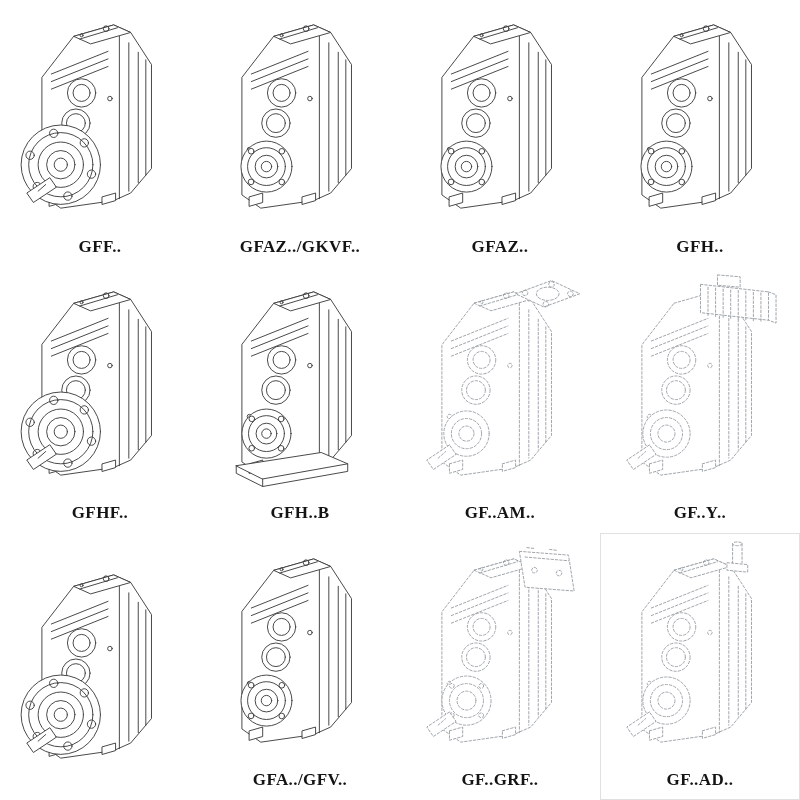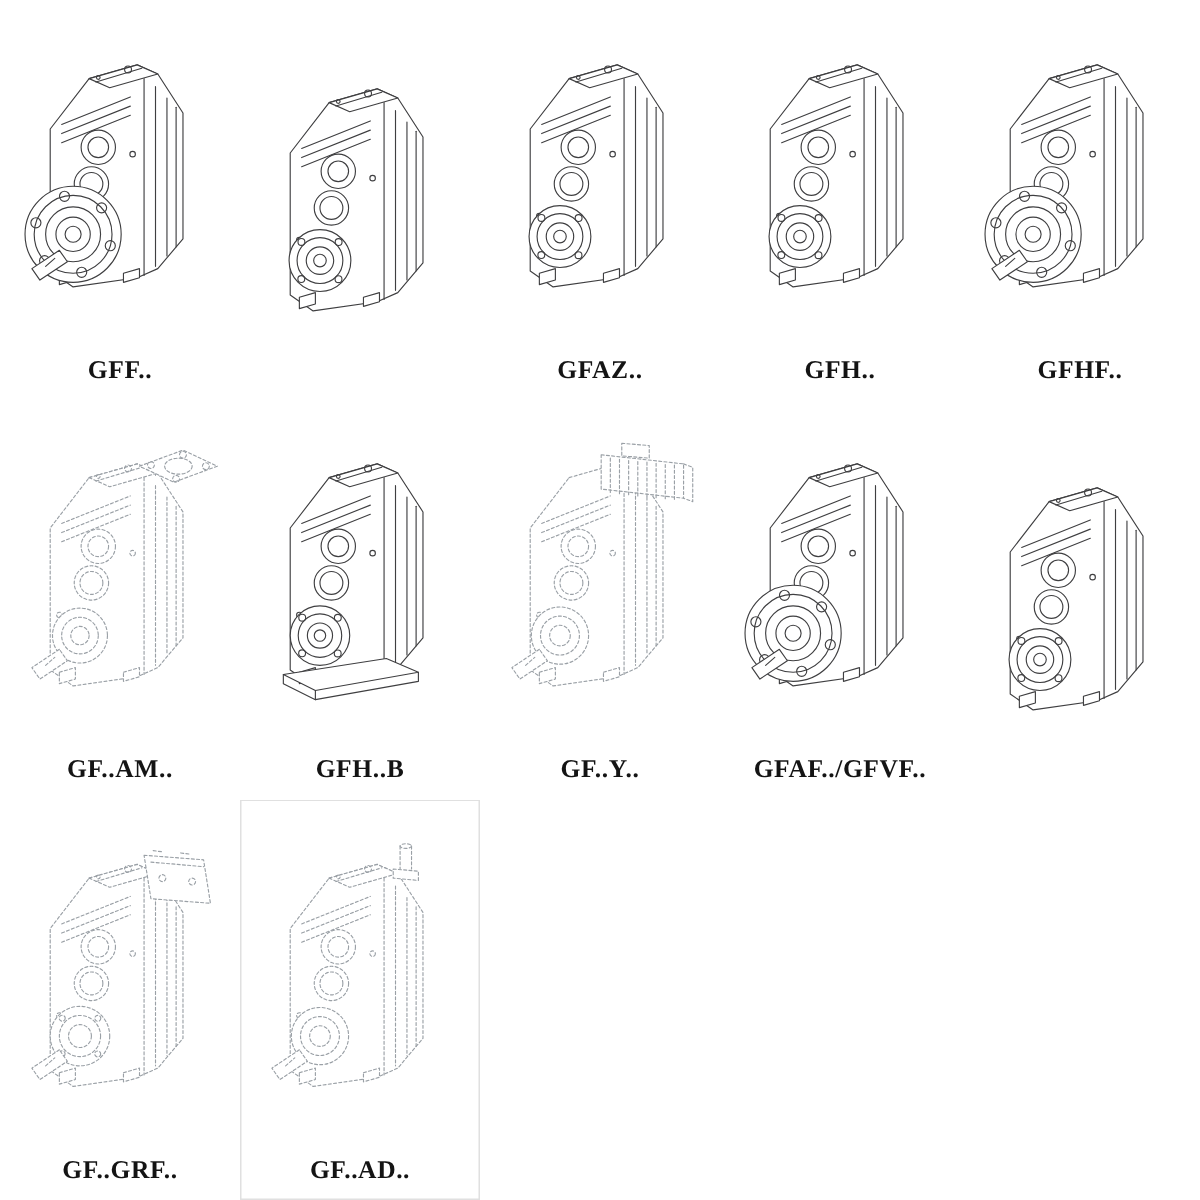--- a/index.html
+++ b/index.html
@@ -1,19 +1,19 @@
 <!DOCTYPE html>
 <html><head>
 <meta charset="utf-8">
 <style>
   html,body{margin:0;padding:0;background:#ffffff;}
   body{width:800px;height:800px;font-family:"Liberation Serif",serif;overflow:hidden;}
   .grid{
     display:grid;
-    grid-template-columns:repeat(5,1fr);
+    grid-template-columns:repeat(4,1fr);
     grid-template-rows:repeat(3,1fr);
     width:800px;height:800px;
   }
   .cell{
     margin:0;display:flex;flex-direction:column;align-items:center;
     justify-content:flex-end;overflow:hidden;position:relative;
   }
   .cell.framed{box-shadow:inset 0 0 0 1px #e0e0e0;}
   .drawing{flex:1;width:100%;display:flex;align-items:center;justify-content:center;}
   .drawing svg{width:93%;height:auto;max-height:222px;display:block;}
@@ -97,20 +97,21 @@
             <circle cx="62" cy="170" r="20"></circle>
             <circle cx="62" cy="170" r="12"></circle>
             <circle cx="62" cy="170" r="5.5"></circle>
             <circle cx="78.2" cy="186.3" r="3"></circle>
             <circle cx="45.7" cy="186.2" r="3"></circle>
             <circle cx="45.8" cy="153.7" r="3"></circle>
             <circle cx="78.3" cy="153.8" r="3"></circle>
           </g>
         </svg>
       </div>
+    <figcaption class="label">GFAZ../GKVF..</figcaption>
   </figure>
 
   <figure class="cell">
     <div class="drawing">
         <svg viewBox="0 0 195 235" xmlns="http://www.w3.org/2000/svg" aria-hidden="true">
           <g fill="none" stroke="#3f3f41" stroke-width="1" stroke-linecap="round" stroke-linejoin="round">
             <path fill="#fff" d="M70 32 L112 20 L130 28 L152 62 L152 172 L130 198 L112 206 L56 214 L36 200 L36 76 Z"></path>
             <path d="M118 32 L118 204"></path>
             <path d="M128 39 L128 196"></path>
             <path d="M138 49 L138 187"></path>
@@ -221,20 +222,61 @@
             <path d="M32 196 L40 189"></path>
           </g>
         </svg>
       </div>
     <figcaption class="label">GFHF..</figcaption>
   </figure>
 
   <figure class="cell">
     <div class="drawing">
         <svg viewBox="0 0 195 235" xmlns="http://www.w3.org/2000/svg" aria-hidden="true">
+          <g fill="none" stroke="#3f3f41" stroke-width="1" stroke-linecap="round" stroke-linejoin="round">
+            <path fill="#fff" d="M70 32 L112 20 L130 28 L152 62 L152 172 L130 198 L112 206 L56 214 L36 200 L36 76 Z"></path>
+            <path d="M118 32 L118 204"></path>
+            <path d="M128 39 L128 196"></path>
+            <path d="M138 49 L138 187"></path>
+            <path d="M146 57 L146 179"></path>
+            <path d="M46 72 L106 48"></path>
+            <path d="M46 80 L106 56"></path>
+            <path d="M46 88 L106 64"></path>
+            <path fill="#fff" d="M70 32 L112 20 L130 28 L88 40 Z"></path>
+            <path d="M76 35 L116 23"></path>
+            <circle cx="104" cy="24" r="3"></circle>
+            <circle cx="78" cy="31" r="1.6"></circle>
+            <circle cx="108" cy="98" r="2.4"></circle>
+            <circle cx="44" cy="152" r="2.4"></circle>
+            <path fill="#fff" d="M44 202 L58 198 L58 208 L44 212 Z"></path>
+            <path fill="#fff" d="M100 202 L114 198 L114 206 L100 210 Z"></path>
+            <circle cx="78" cy="92" r="15"></circle>
+            <circle cx="78" cy="92" r="9"></circle>
+            <circle cx="72" cy="124" r="15"></circle>
+            <circle cx="72" cy="124" r="10"></circle>
+            <path fill="#fff" d="M30 204 L120 190 L148 202 L58 218 Z"></path>
+            <path d="M30 204 L30 212 L58 226 L58 218"></path>
+            <path d="M58 226 L148 210 L148 202"></path>
+            <circle cx="62" cy="170" r="26" fill="#fff"></circle>
+            <circle cx="62" cy="170" r="19"></circle>
+            <circle cx="62" cy="170" r="11"></circle>
+            <circle cx="62" cy="170" r="5"></circle>
+            <circle cx="77.5" cy="185.6" r="3"></circle>
+            <circle cx="46.4" cy="185.5" r="3"></circle>
+            <circle cx="46.5" cy="154.4" r="3"></circle>
+            <circle cx="77.6" cy="154.5" r="3"></circle>
+          </g>
+        </svg>
+      </div>
+    <figcaption class="label">GFH..B</figcaption>
+  </figure>
+
+  <figure class="cell">
+    <div class="drawing">
+        <svg viewBox="0 0 195 235" xmlns="http://www.w3.org/2000/svg" aria-hidden="true">
           <g fill="none" stroke="#9aa0a6" stroke-width="1" stroke-linecap="round" stroke-linejoin="round" stroke-dasharray="2.6 2">
             <path fill="#fff" d="M70 32 L112 20 L130 28 L152 62 L152 172 L130 198 L112 206 L56 214 L36 200 L36 76 Z"></path>
             <path d="M118 32 L118 204"></path>
             <path d="M128 39 L128 196"></path>
             <path d="M138 49 L138 187"></path>
             <path d="M146 57 L146 179"></path>
             <path d="M46 72 L106 48"></path>
             <path d="M46 80 L106 56"></path>
             <path d="M46 88 L106 64"></path>
             <path fill="#fff" d="M70 32 L112 20 L130 28 L88 40 Z"></path>
@@ -259,61 +301,20 @@
             <circle cx="146" cy="33" r="3"></circle>
             <circle cx="62" cy="170" r="24" fill="#fff"></circle>
             <circle cx="62" cy="170" r="16"></circle>
             <circle cx="62" cy="170" r="8"></circle>
             <path fill="#fff" d="M44 182 L20 198 L27 208 L51 192 Z"></path>
             <path d="M32 196 L40 189"></path>
           </g>
         </svg>
       </div>
     <figcaption class="label">GF..AM..</figcaption>
-  </figure>
-
-  <figure class="cell">
-    <div class="drawing">
-        <svg viewBox="0 0 195 235" xmlns="http://www.w3.org/2000/svg" aria-hidden="true">
-          <g fill="none" stroke="#3f3f41" stroke-width="1" stroke-linecap="round" stroke-linejoin="round">
-            <path fill="#fff" d="M70 32 L112 20 L130 28 L152 62 L152 172 L130 198 L112 206 L56 214 L36 200 L36 76 Z"></path>
-            <path d="M118 32 L118 204"></path>
-            <path d="M128 39 L128 196"></path>
-            <path d="M138 49 L138 187"></path>
-            <path d="M146 57 L146 179"></path>
-            <path d="M46 72 L106 48"></path>
-            <path d="M46 80 L106 56"></path>
-            <path d="M46 88 L106 64"></path>
-            <path fill="#fff" d="M70 32 L112 20 L130 28 L88 40 Z"></path>
-            <path d="M76 35 L116 23"></path>
-            <circle cx="104" cy="24" r="3"></circle>
-            <circle cx="78" cy="31" r="1.6"></circle>
-            <circle cx="108" cy="98" r="2.4"></circle>
-            <circle cx="44" cy="152" r="2.4"></circle>
-            <path fill="#fff" d="M44 202 L58 198 L58 208 L44 212 Z"></path>
-            <path fill="#fff" d="M100 202 L114 198 L114 206 L100 210 Z"></path>
-            <circle cx="78" cy="92" r="15"></circle>
-            <circle cx="78" cy="92" r="9"></circle>
-            <circle cx="72" cy="124" r="15"></circle>
-            <circle cx="72" cy="124" r="10"></circle>
-            <path fill="#fff" d="M30 204 L120 190 L148 202 L58 218 Z"></path>
-            <path d="M30 204 L30 212 L58 226 L58 218"></path>
-            <path d="M58 226 L148 210 L148 202"></path>
-            <circle cx="62" cy="170" r="26" fill="#fff"></circle>
-            <circle cx="62" cy="170" r="19"></circle>
-            <circle cx="62" cy="170" r="11"></circle>
-            <circle cx="62" cy="170" r="5"></circle>
-            <circle cx="77.5" cy="185.6" r="3"></circle>
-            <circle cx="46.4" cy="185.5" r="3"></circle>
-            <circle cx="46.5" cy="154.4" r="3"></circle>
-            <circle cx="77.6" cy="154.5" r="3"></circle>
-          </g>
-        </svg>
-      </div>
-    <figcaption class="label">GFH..B</figcaption>
   </figure>
 
   <figure class="cell">
     <div class="drawing">
         <svg viewBox="0 0 195 235" xmlns="http://www.w3.org/2000/svg" aria-hidden="true">
           <g fill="none" stroke="#9aa0a6" stroke-width="1" stroke-linecap="round" stroke-linejoin="round" stroke-dasharray="2.6 2">
             <path fill="#fff" d="M70 32 L112 20 L130 28 L152 62 L152 172 L130 198 L112 206 L56 214 L36 200 L36 76 Z"></path>
             <path d="M118 32 L118 204"></path>
             <path d="M128 39 L128 196"></path>
             <path d="M138 49 L138 187"></path>
@@ -384,21 +385,20 @@
             <circle cx="48.5" cy="134.8" r="4.4"></circle>
             <circle cx="80.9" cy="144.9" r="4.4"></circle>
             <circle cx="56" cy="168" r="24"></circle>
             <circle cx="56" cy="168" r="15"></circle>
             <circle cx="56" cy="168" r="7"></circle>
             <path fill="#fff" d="M44 182 L20 198 L27 208 L51 192 Z"></path>
             <path d="M32 196 L40 189"></path>
           </g>
         </svg>
       </div>
-    <figcaption class="label">GFAF../GFVF..</figcaption>
   </figure>
 
   <figure class="cell">
     <div class="drawing">
         <svg viewBox="0 0 195 235" xmlns="http://www.w3.org/2000/svg" aria-hidden="true">
           <g fill="none" stroke="#3f3f41" stroke-width="1" stroke-linecap="round" stroke-linejoin="round">
             <path fill="#fff" d="M70 32 L112 20 L130 28 L152 62 L152 172 L130 198 L112 206 L56 214 L36 200 L36 76 Z"></path>
             <path d="M118 32 L118 204"></path>
             <path d="M128 39 L128 196"></path>
             <path d="M138 49 L138 187"></path>
@@ -422,20 +422,21 @@
             <circle cx="62" cy="170" r="20"></circle>
             <circle cx="62" cy="170" r="12"></circle>
             <circle cx="62" cy="170" r="5.5"></circle>
             <circle cx="78.2" cy="186.3" r="3"></circle>
             <circle cx="45.7" cy="186.2" r="3"></circle>
             <circle cx="45.8" cy="153.7" r="3"></circle>
             <circle cx="78.3" cy="153.8" r="3"></circle>
           </g>
         </svg>
       </div>
+    <figcaption class="label">GFA../GFV..</figcaption>
   </figure>
 
   <figure class="cell">
     <div class="drawing">
         <svg viewBox="0 0 195 235" xmlns="http://www.w3.org/2000/svg" aria-hidden="true">
           <g fill="none" stroke="#9aa0a6" stroke-width="1" stroke-linecap="round" stroke-linejoin="round" stroke-dasharray="2.6 2">
             <path fill="#fff" d="M70 32 L112 20 L130 28 L152 62 L152 172 L130 198 L112 206 L56 214 L36 200 L36 76 Z"></path>
             <path d="M118 32 L118 204"></path>
             <path d="M128 39 L128 196"></path>
             <path d="M138 49 L138 187"></path>

